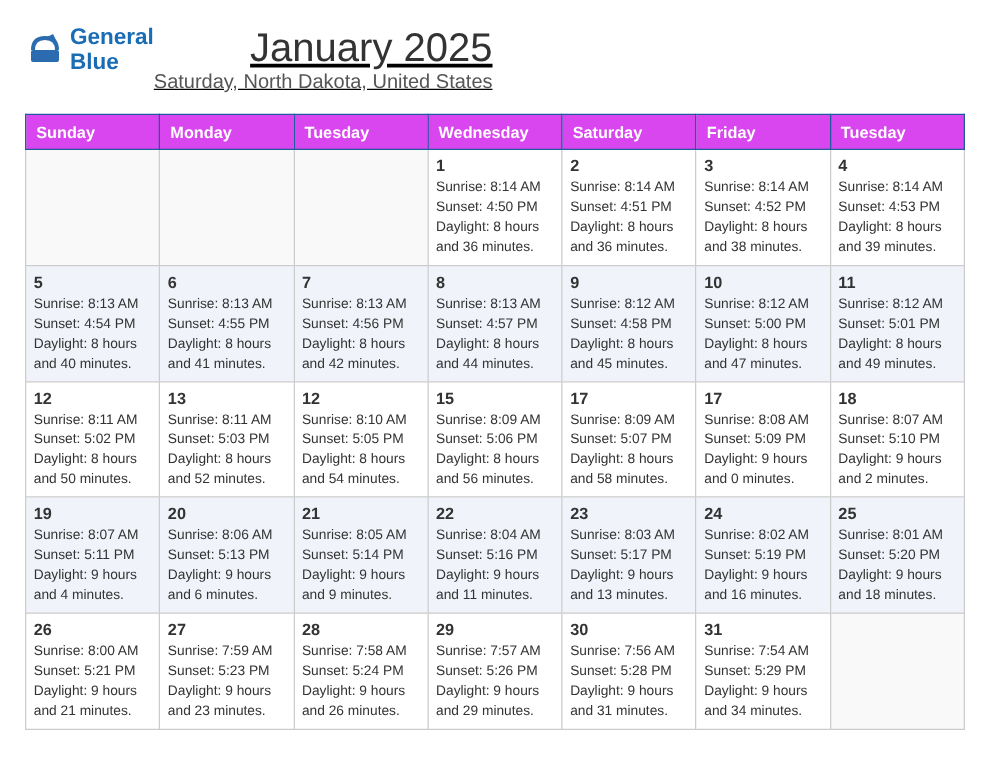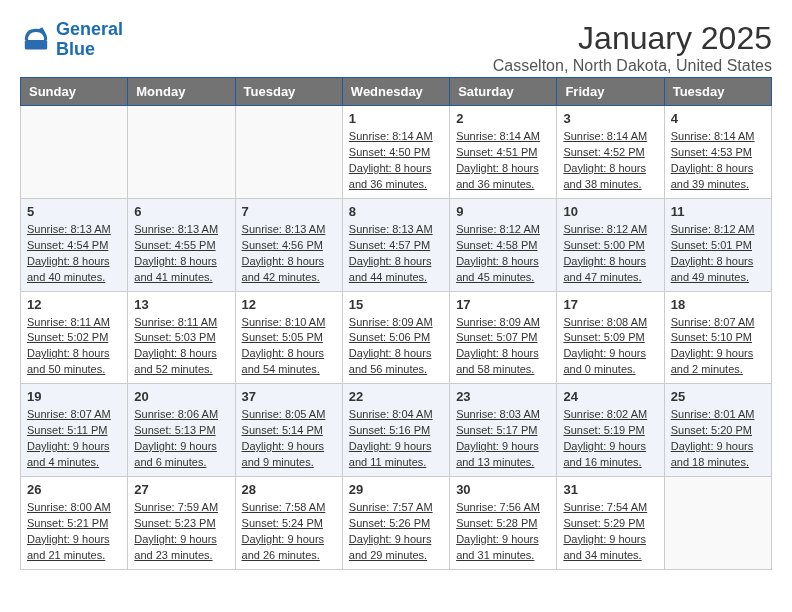--- a/index.html
+++ b/index.html
@@ -5,23 +5,22 @@
     * { box-sizing: border-box; margin: 0; padding: 0; }
     body {
       font-family: Arial, sans-serif;
       background: #fff;
       width: 792px;
       min-height: 612px;
       padding: 20px;
     }
     .header {
       display: flex;
-      justify-content: space-between;
       align-items: flex-start;
-      margin-bottom: 2px;
+      margin-bottom: 16px;
     }
     .logo {
       display: flex;
       align-items: center;
       gap: 4px;
     }
     .logo-text {
       font-size: 18px;
       font-weight: bold;
       color: #333;
@@ -29,37 +28,38 @@
     }
     .logo-text span {
       color: #1a6db5;
     }
     .logo-icon {
       width: 32px;
       height: 32px;
     }
     .title-block {
       text-align: right;
+      text-decoration: underline;
     }
     .month-title {
       font-size: 32px;
       font-weight: normal;
       color: #333;
     }
     .subtitle {
       font-size: 16px;
       color: #555;
     }
     .calendar {
       width: 100%;
       border-collapse: collapse;
       border: 1px solid #ccc;
     }
     .calendar th {
-      background: #737373;
+      background: #d946ef;
       color: #fff;
       text-align: left;
       padding: 6px 8px;
       font-size: 13px;
       border: 1px solid #1e5a9c;
     }
     .calendar td {
       vertical-align: top;
       padding: 5px 6px;
       border: 1px solid #ccc;
@@ -75,21 +75,20 @@
     .day-number {
       font-size: 13px;
       font-weight: bold;
       display: block;
       margin-bottom: 3px;
     }
     .day-info {
       line-height: 1.45;
       font-size: 11px;
       color: #333;
-      text-decoration: underline;
     }
     .row-alt td {
       background: #f0f4fa;
     }
   </style>
 </head>
 <body>
 
 <div class="header">
   <div class="logo">
@@ -98,21 +97,21 @@
       <path d="M20 8 L28 4 L32 12" fill="#2b6cb0"></path>
       <rect x="6" y="20" width="28" height="12" rx="2" fill="#2b6cb0"></rect>
     </svg>
     <div class="logo-text">
       <div><span>General</span></div>
       <div><span>Blue</span></div>
     </div>
   </div>
   <div class="title-block">
     <div class="month-title">January 2025</div>
-    <div class="subtitle">Casselton, North Dakota, United States</div>
+    <div class="subtitle">Saturday, North Dakota, United States</div>
   </div>
 </div>
 
 <table class="calendar">
   <thead>
     <tr>
     <th>Sunday</th>
         <th>Monday</th>
         <th>Tuesday</th>
         <th>Wednesday</th>
@@ -206,21 +205,21 @@
       <tr class="row-alt">
         <td>
           <span class="day-number">19</span>
           <div class="day-info">Sunrise: 8:07 AM<br>Sunset: 5:11 PM<br>Daylight: 9 hours and 4 minutes.</div>
         </td>
         <td>
           <span class="day-number">20</span>
           <div class="day-info">Sunrise: 8:06 AM<br>Sunset: 5:13 PM<br>Daylight: 9 hours and 6 minutes.</div>
         </td>
         <td>
-          <span class="day-number">37</span>
+          <span class="day-number">21</span>
           <div class="day-info">Sunrise: 8:05 AM<br>Sunset: 5:14 PM<br>Daylight: 9 hours and 9 minutes.</div>
         </td>
         <td>
           <span class="day-number">22</span>
           <div class="day-info">Sunrise: 8:04 AM<br>Sunset: 5:16 PM<br>Daylight: 9 hours and 11 minutes.</div>
         </td>
         <td>
           <span class="day-number">23</span>
           <div class="day-info">Sunrise: 8:03 AM<br>Sunset: 5:17 PM<br>Daylight: 9 hours and 13 minutes.</div>
         </td>

